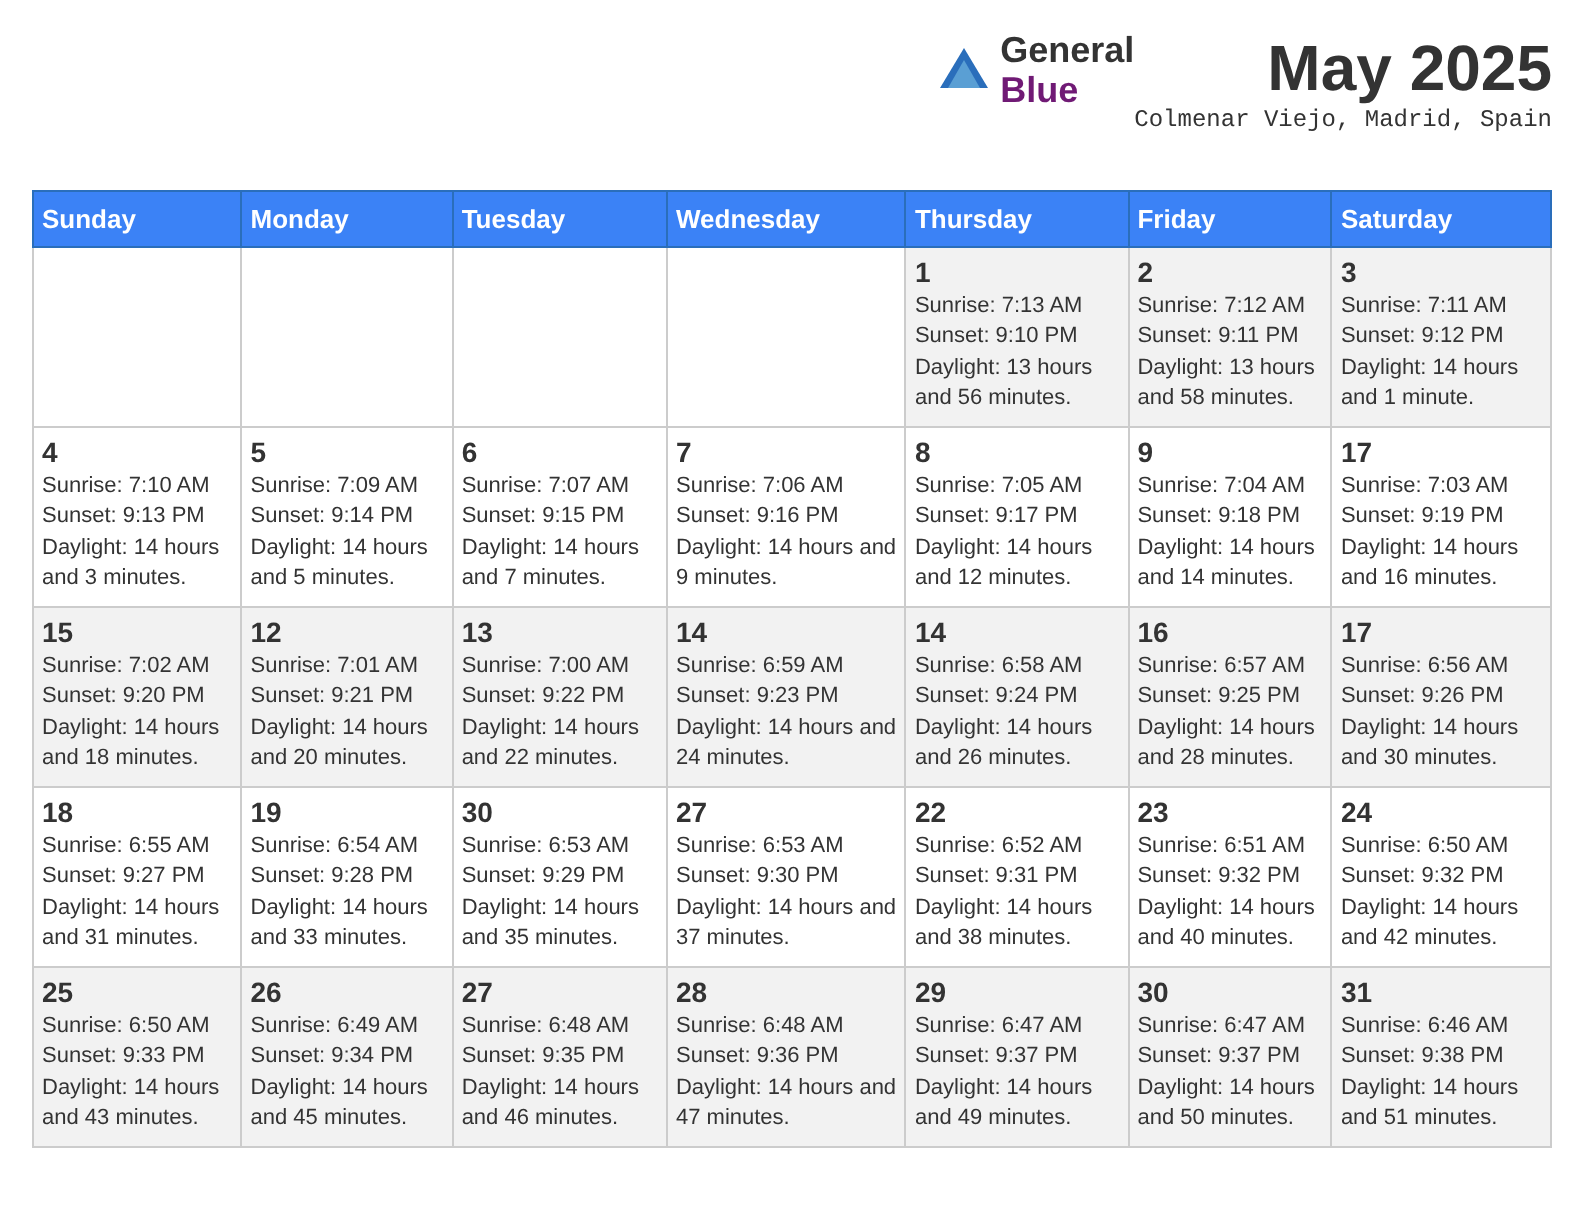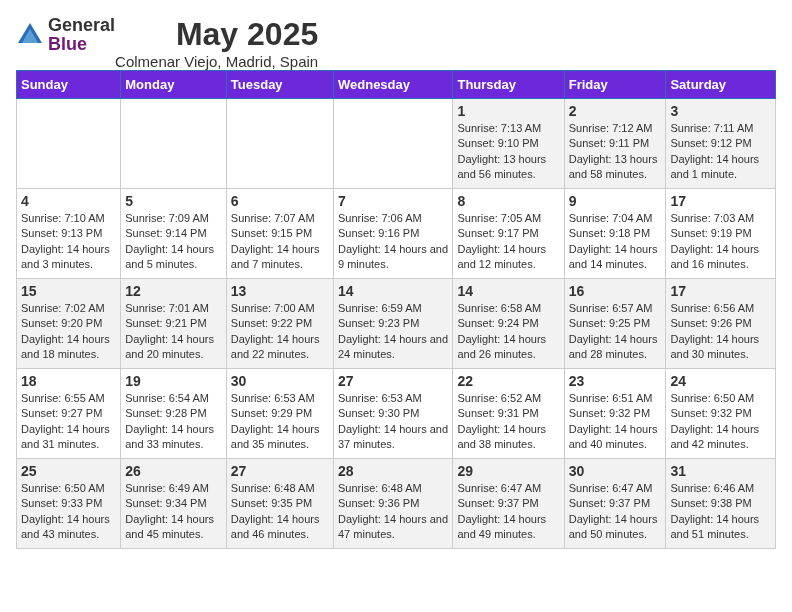--- a/index.html
+++ b/index.html
@@ -5,23 +5,23 @@
     * { box-sizing: border-box; margin: 0; padding: 0; }
     body {
       font-family: Arial, sans-serif;
       background: #fff;
       width: 792px;
       min-height: 612px;
       padding: 16px;
     }
     .header {
       display: flex;
-      justify-content: flex-start;
+      justify-content: flex-end;
       align-items: flex-start;
-      margin-bottom: 0;
+      margin-bottom: 28px;
     }
     .logo {
       display: flex;
       align-items: center;
       gap: 4px;
     }
     .logo-text-general {
       font-size: 18px;
       font-weight: bold;
       color: #333;
@@ -39,30 +39,31 @@
     }
     .title-block {
       text-align: right;
     }
     .main-title {
       font-size: 32px;
       font-weight: bold;
       color: #333;
     }
     .subtitle {
-      font-size: 15px;
-      color: #333;
+      font-size: 12px;
+      color: #333;
+      font-family: Liberation Mono, monospace;
     }
     table {
       width: 100%;
       border-collapse: collapse;
       font-size: 11px;
     }
     thead tr {
-      background-color: #6d28d9;
+      background-color: #3b82f6;
       color: #fff;
     }
     thead th {
       padding: 6px 4px;
       font-size: 13px;
       font-weight: bold;
       border: 1px solid #2a6ebb;
       text-align: left;
     }
     tbody tr {

